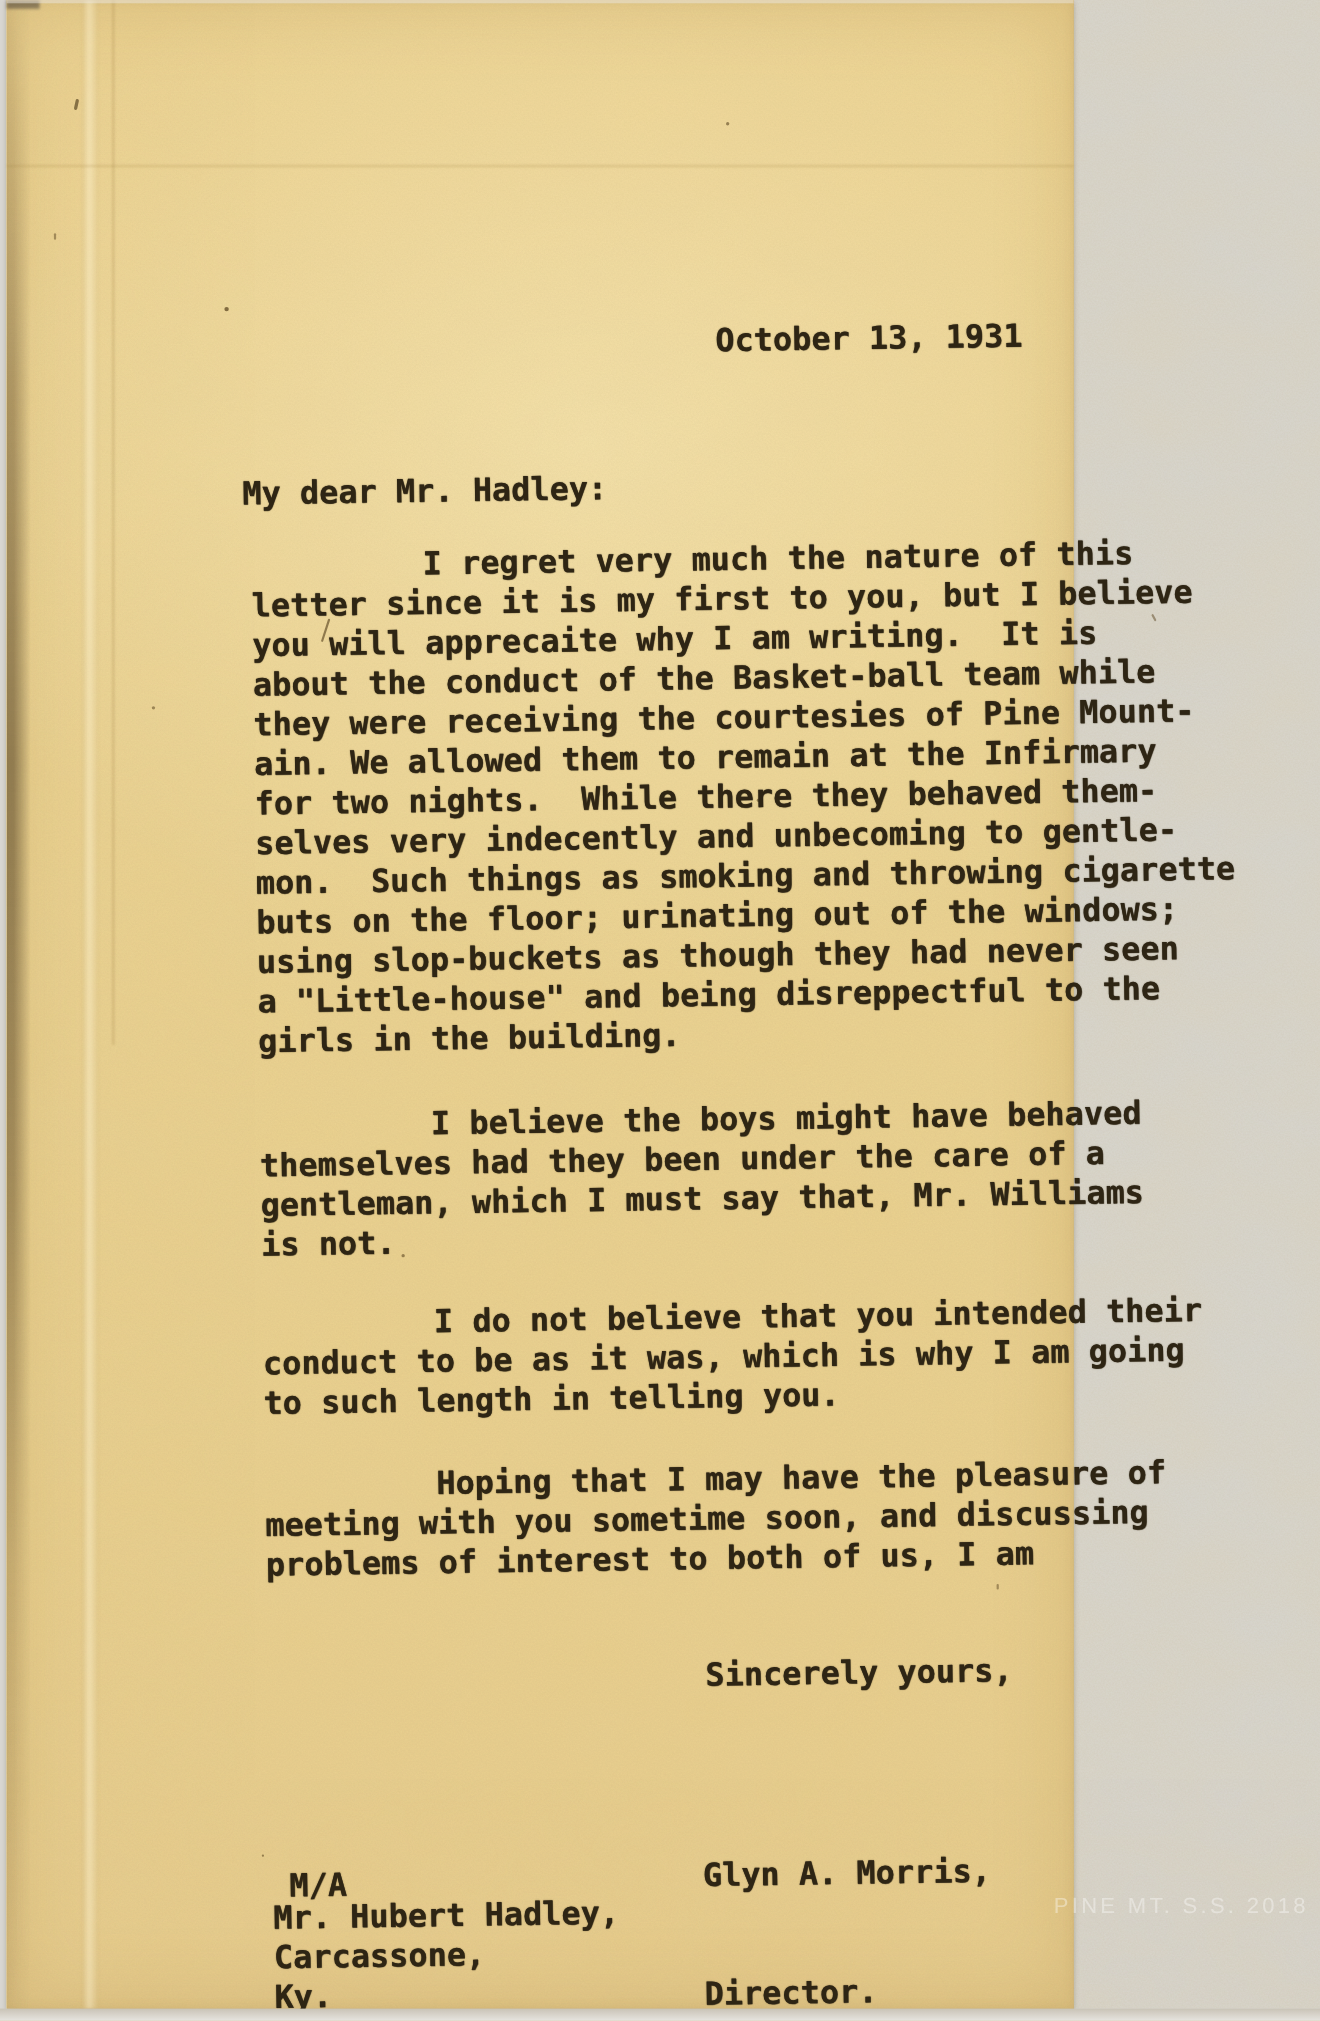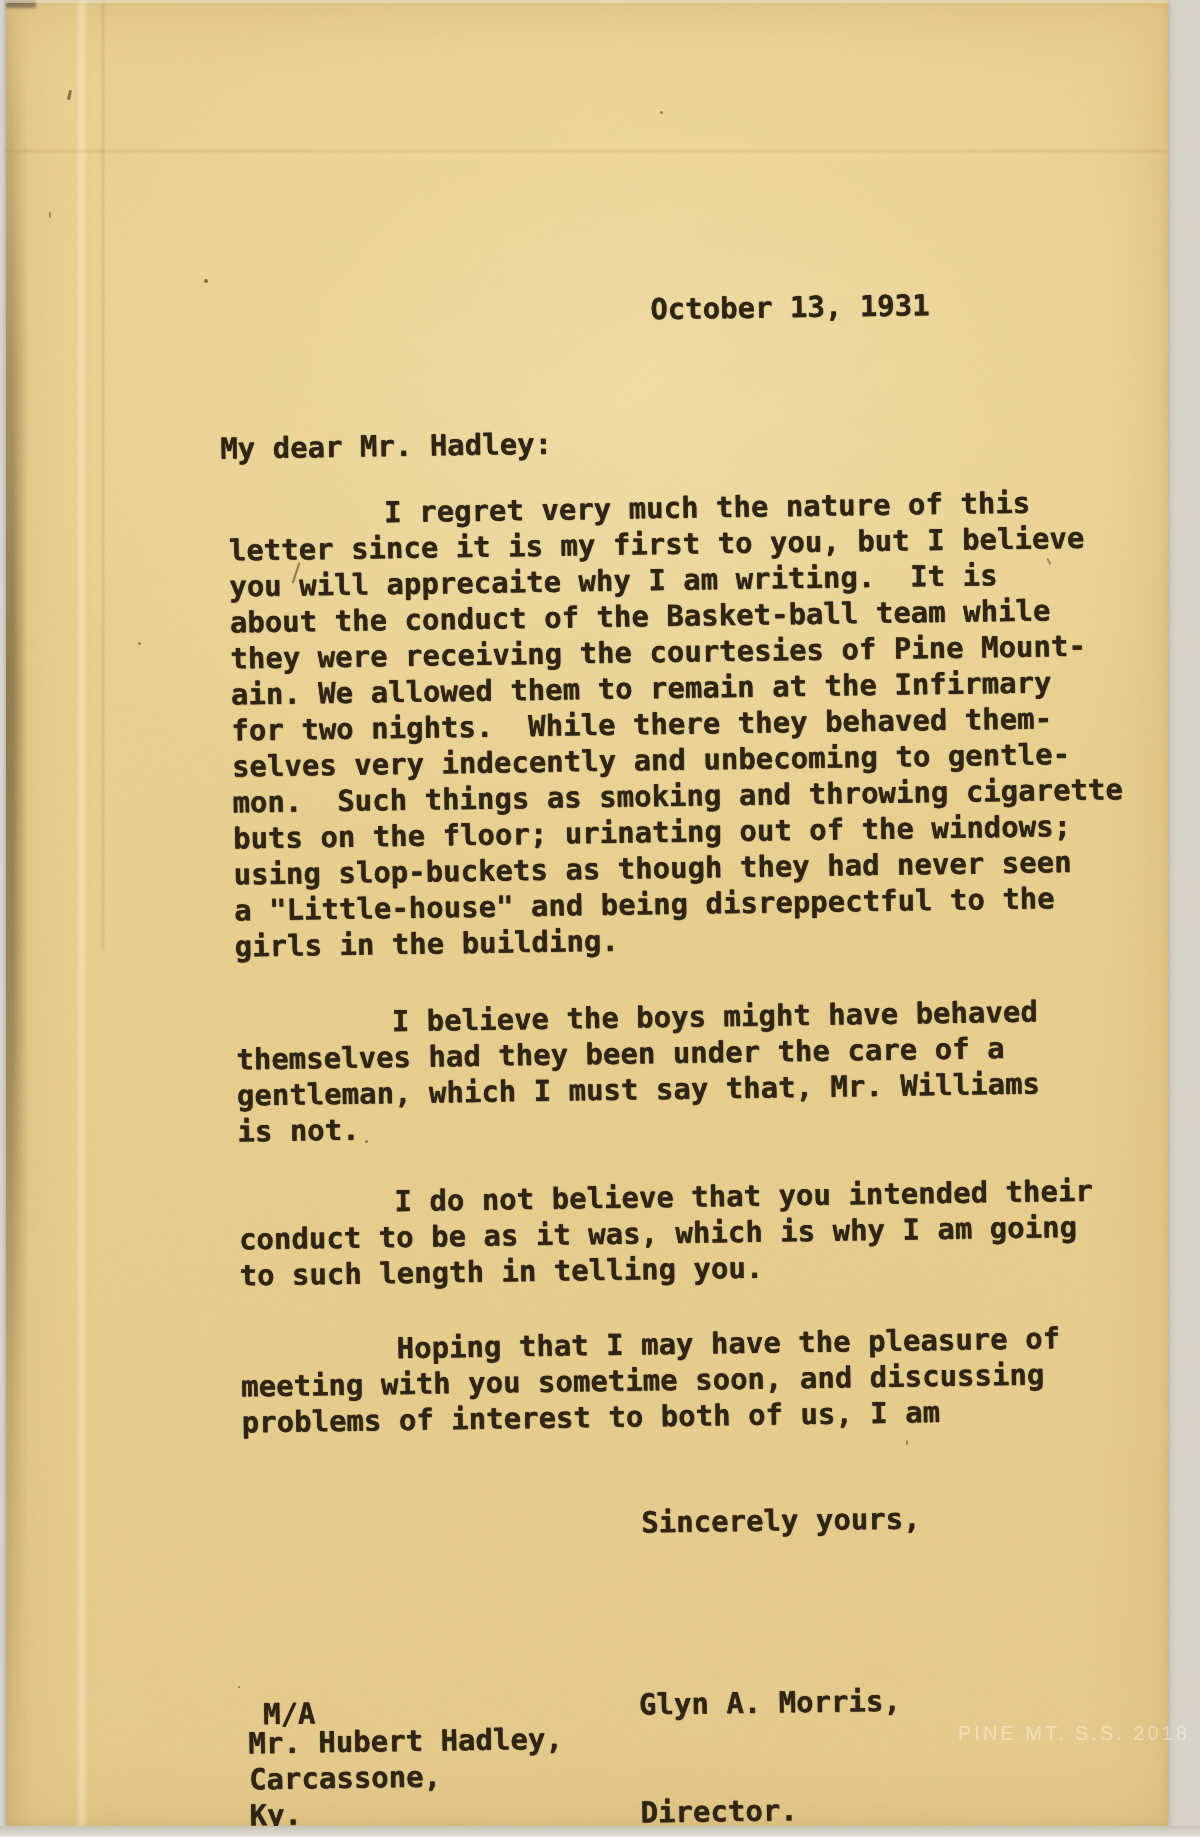--- a/index.html
+++ b/index.html
@@ -4,21 +4,21 @@
 <style>
   html,body{margin:0;padding:0;}
   body{
     width:1200px;height:1837px;
     background:var(--scan_bg,#d8d6d1);
     position:relative;overflow:hidden;
     font-family:"DejaVu Sans Mono",monospace;
   }
   .scan-bg{position:absolute;inset:0;}
   .paper{
-    position:absolute;left:6px;top:0;width:1162px;height:1826px;
+    position:absolute;left:6px;top:0;width:970px;height:1826px;
     background:
       radial-gradient(ellipse 900px 700px at 55% 22%, rgba(255,244,200,.45), rgba(255,244,200,0) 70%),
       linear-gradient(180deg, #eed492 0%, #ecd391 40%, #ead08e 75%, #e8cd8d 100%);
     background-color:var(--paper,#ecd391);
     box-shadow:
       inset 0 0 70px rgba(168,128,58,.28),
       inset 0 0 10px rgba(150,110,50,.18),
       0 2px 5px rgba(90,80,55,.45);
   }
   .grain{position:absolute;left:0;top:0;pointer-events:none;}

